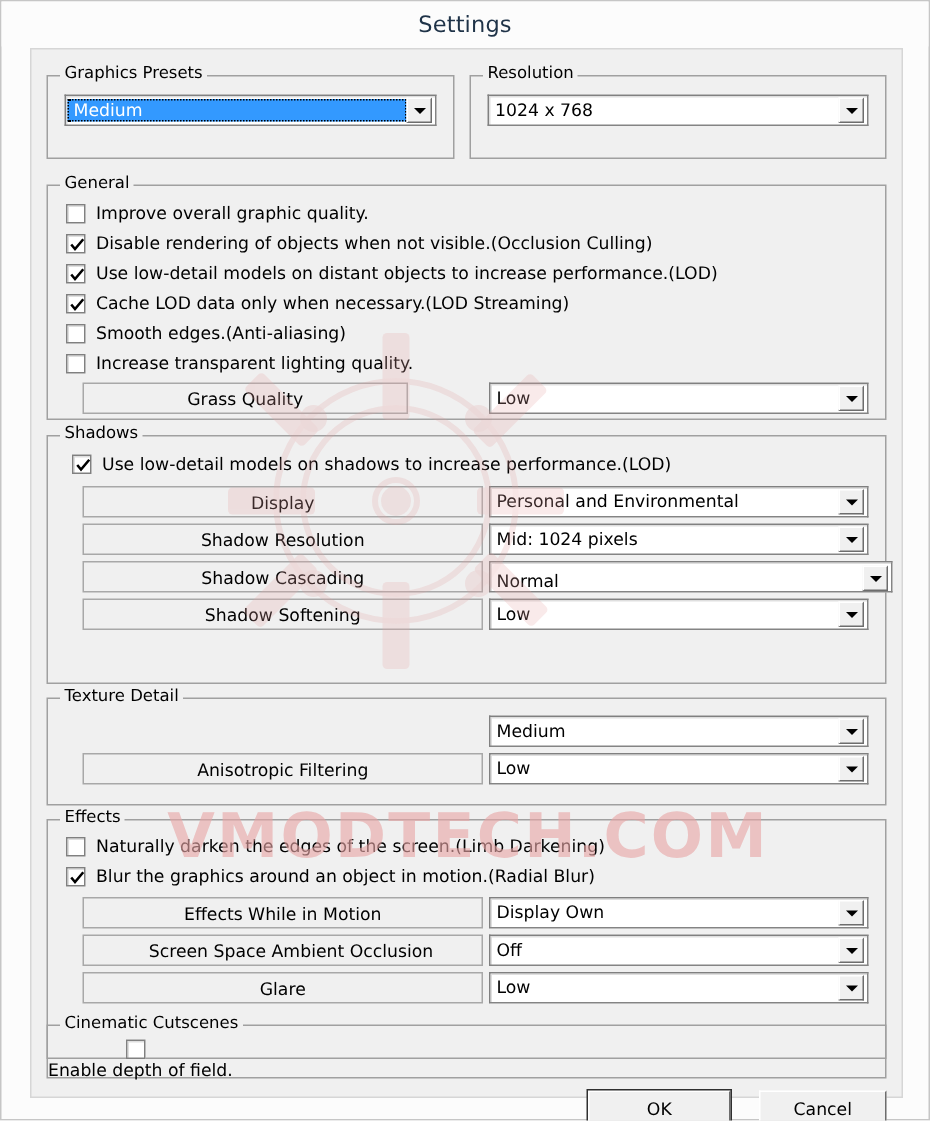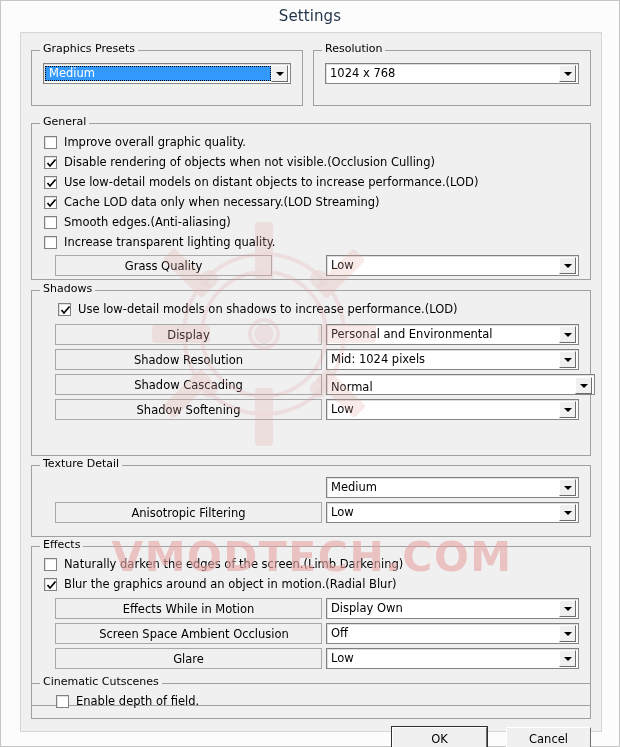--- a/index.html
+++ b/index.html
@@ -304,21 +304,21 @@
           <span class="arrow-btn">
               <i></i>
             </span>
         </div>
       </div>
     </div>
 
     <div class="group" style="left:10px; top:257px; width:560px; height:166px;">
       <span class="legend">Shadows</span>
       <div class="group-inner">
-        <div class="checkrow" style="left:26px; top:10px;">
+        <div class="checkrow" style="left:16px; top:10px;">
           <span class="box">
             <svg width="11" height="11" viewBox="0 0 11 11">
                 <path d="M1.5 5 L4 8 L9.5 1.5" stroke="#000" stroke-width="1.7" fill="none"></path>
               </svg>
           </span>
           <span class="lbl">Use low-detail models on shadows to increase performance.(LOD)</span>
         </div>
 
         <div class="fieldlabel" style="left:23px; top:33px; width:267px;">
           <span>Display</span>
@@ -428,21 +428,21 @@
           <span class="arrow-btn">
               <i></i>
             </span>
         </div>
       </div>
     </div>
 
     <div class="group" style="left:10px; top:650px; width:560px; height:36px;">
       <span class="legend">Cinematic Cutscenes</span>
       <div class="group-inner">
-        <div class="checkrow" style="left:24px; top:9px;">
+        <div class="checkrow" style="left:0; top:9px;flex-direction:column;">
           <span class="box"></span>
           <span class="lbl">Enable depth of field.</span>
         </div>
       </div>
     </div>
 
     <div class="btn default" style="left:371px; top:694px; width:95px;">
       <span>OK</span>
     </div>
     <div class="btn" style="left:485px; top:694px; width:85px;">

